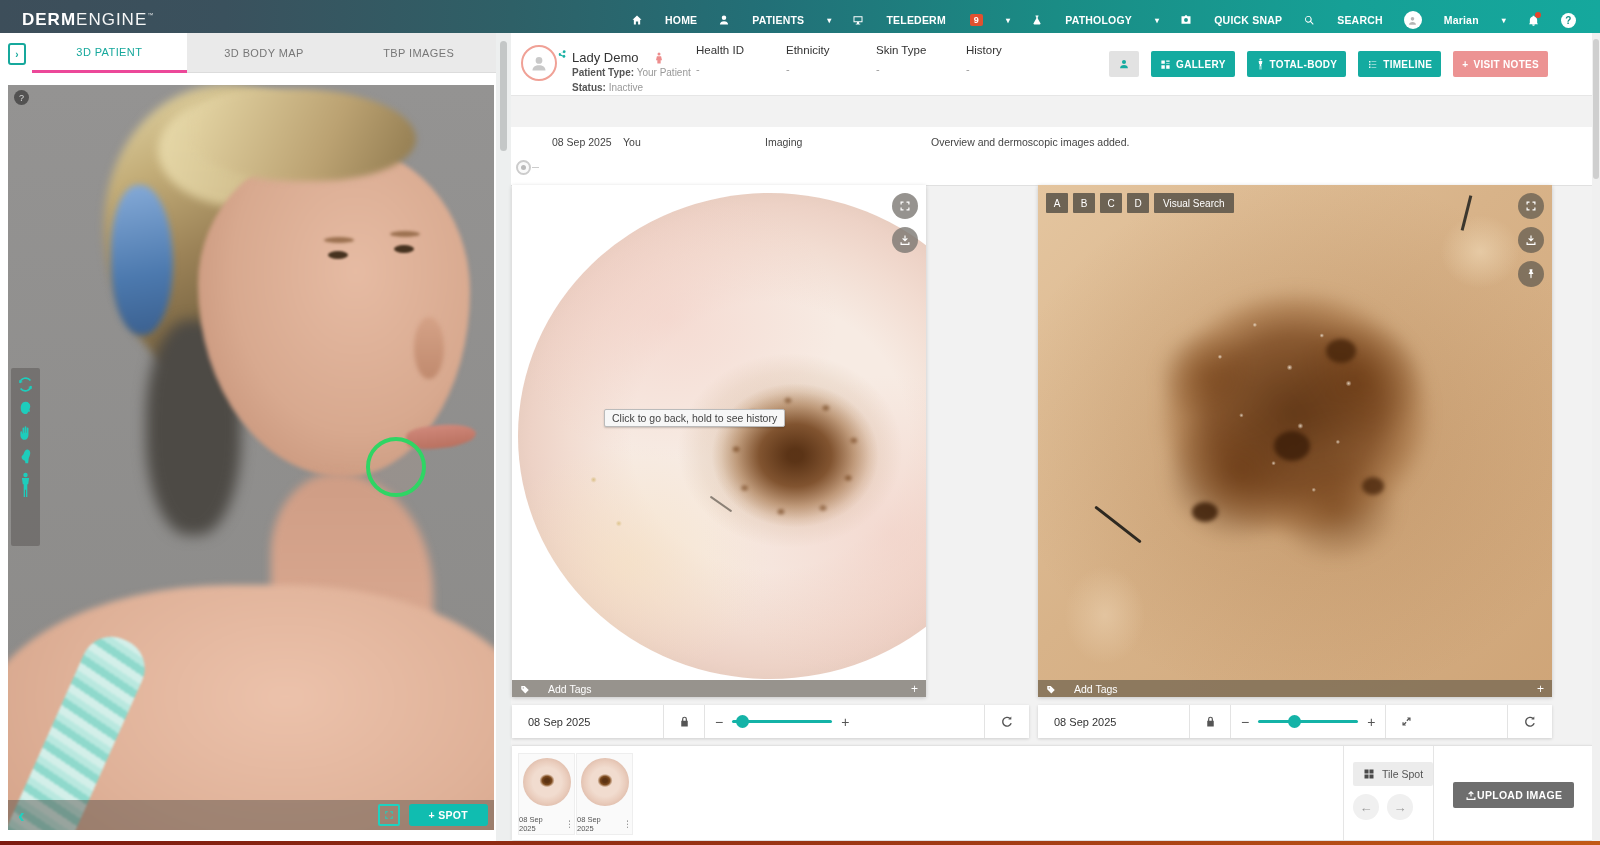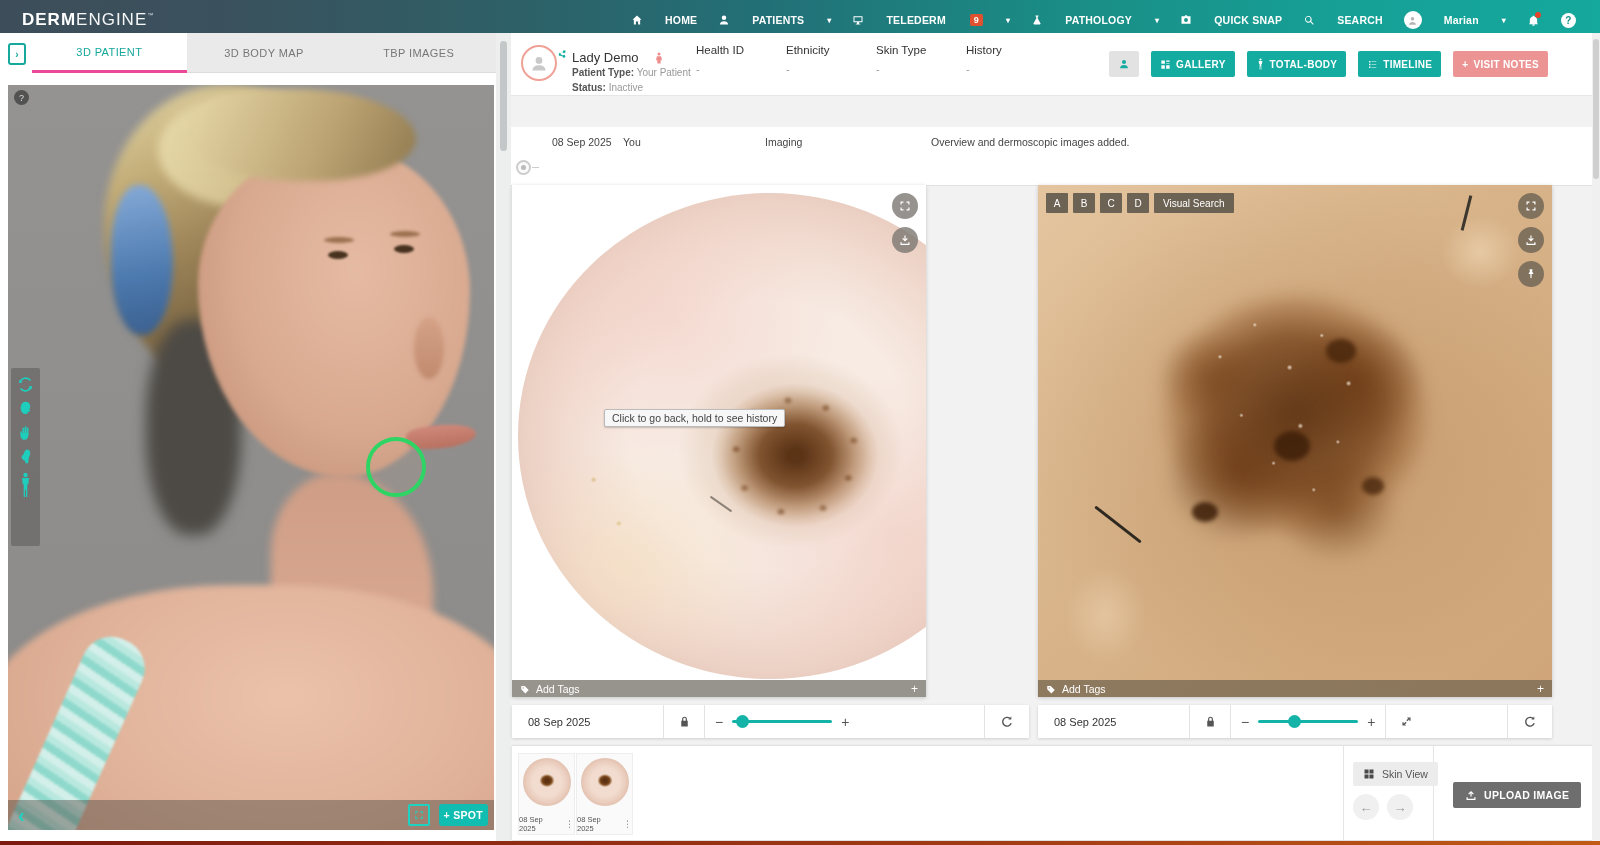--- a/index.html
+++ b/index.html
@@ -69,21 +69,21 @@
   .viewer-help{left:6px;top:5px;width:15px;height:15px;border-radius:50%;background:rgba(30,30,30,.55);
     color:#ddd;font-size:9px;display:grid;place-items:center;}
   .rail{left:3px;top:283px;width:29px;height:178px;background:rgba(92,90,87,.55);border-radius:2px;
     display:flex;flex-direction:column;align-items:center;gap:7px;padding-top:8px;box-sizing:border-box;color:#1ecdbc;}
   .rail .ric{cursor:pointer;}
   .viewer-bottombar{left:0;right:0;bottom:0;height:30px;background:rgba(80,74,66,.45);
     display:flex;align-items:center;position:absolute;}
   .chev{color:#1fd1c0;font-size:20px;font-weight:700;margin-left:10px;line-height:1;cursor:pointer;}
   .expand-btn{margin-left:auto;width:18px;height:18px;border:2px solid #1fd1c0;border-radius:2px;color:#1fd1c0;
     display:grid;place-items:center;cursor:pointer;}
-  .spot-btn{margin:0 6px 0 9px;height:22px;padding:0 5px;background:#10bdb0;color:#fff;font-size:10.5px;
+  .spot-btn{margin:0 6px 0 9px;height:22px;padding:0 20px;background:#10bdb0;color:#fff;font-size:10.5px;
     font-weight:700;border-radius:3px;display:flex;align-items:center;letter-spacing:.3px;cursor:pointer;}
 
   
   .gutter{position:absolute;left:496px;top:33px;width:15px;height:812px;background:#edefef;}
   .gutter-thumb{position:absolute;left:4px;top:8px;width:7px;height:110px;border-radius:4px;background:#c4c7c7;}
   .right-scroll{position:absolute;left:1592px;top:33px;width:8px;height:812px;background:#f0f0f0;}
   .rs-thumb{margin:6px 1px;height:140px;border-radius:3px;background:#cfcfcf;}
 
   
   .content{position:absolute;left:511px;top:33px;width:1081px;height:812px;background:#f2f2f2;}
@@ -150,21 +150,21 @@
       radial-gradient(7px 6px at 14% 76%, rgba(110,62,24,.65), transparent 75%);}
   .hairline{position:absolute;left:196px;top:318px;width:26px;height:2px;background:#6a6258;opacity:.75;
     transform:rotate(35deg);border-radius:1px;}
   .tooltip{position:absolute;left:92px;top:224px;background:#f7f7f7;border:1px solid #bbb;border-radius:2px;
     padding:2px 7px;font-size:10.5px;color:#444;box-shadow:0 1px 2px rgba(0,0,0,.2);white-space:nowrap;}
   .circle-btns{position:absolute;right:8px;top:8px;display:flex;flex-direction:column;gap:8px;}
   .cbtn{width:26px;height:26px;border-radius:50%;background:rgba(120,117,112,.78);color:#fff;display:grid;
     place-items:center;cursor:pointer;}
   .card-right .cbtn{background:rgba(110,100,85,.82);}
   .addtags{position:absolute;left:0;right:0;bottom:0;height:17px;background:rgba(125,120,112,.8);color:#fff;
-    font-size:10.5px;display:flex;align-items:center;gap:6px;padding:0 8px;}
+    font-size:10.5px;display:flex;align-items:center;gap:18px;padding:0 8px;}
   .card-right .addtags{background:rgba(125,108,86,.82);}
   .addtags .at-plus{margin-left:auto;font-size:12px;cursor:pointer;}
 
   .derm-full{position:absolute;inset:0;
     background:
       radial-gradient(closest-side at 13% 84%, rgba(228,198,162,.9), transparent 60%),
       radial-gradient(closest-side at 86% 13%, rgba(234,208,172,.8), transparent 55%),
       radial-gradient(420px 370px at 52% 49%, rgba(150,95,45,.28), transparent 72%),
       linear-gradient(135deg,#e4c59f,#d8b389 45%,#cfa578);}
   .lesion-big{position:absolute;left:17%;top:14%;width:66%;height:68%;filter:blur(7px);
@@ -230,21 +230,21 @@
   .thumb-foot{display:flex;align-items:center;justify-content:center;gap:4px;font-size:7.5px;color:#555;margin-top:9px;}
   .thumb-foot .tdots{font-size:9px;color:#777;cursor:pointer;}
   .film-sep{position:absolute;top:0;bottom:0;width:1px;background:#e5e5e5;}
   .fs1{left:831px;} .fs2{left:921px;}
   .tileview{position:absolute;left:841px;top:16px;height:24px;padding:0 10px;background:#ececec;border-radius:2px;
     display:flex;gap:7px;align-items:center;font-size:10.5px;color:#555;cursor:pointer;}
   .fnav{position:absolute;top:48px;width:26px;height:26px;border-radius:50%;background:#f0f0f0;color:#999;
     font-size:13px;display:grid;place-items:center;cursor:pointer;}
   .fnav.prev{left:841px;} .fnav.next{left:875px;}
   .upload-btn{position:absolute;left:941px;top:36px;height:26px;padding:0 12px;background:#6e6e6e;color:#fff;
-    font-size:10.5px;font-weight:700;border-radius:2px;display:flex;align-items:center;gap:7px;letter-spacing:.3px;cursor:pointer;}
+    font-size:10.5px;font-weight:700;border-radius:2px;display:flex;align-items:center;letter-spacing:.3px;cursor:pointer;}
 
   .bottom-edge{position:absolute;left:0;top:841px;width:1600px;height:4px;
     background:linear-gradient(90deg,#7c1a10,#a03a14 60%,#c25a16);}
 </style>
 </head>
 <body>
 
 <div class="app">
 
   <header class="navbar">
@@ -650,21 +650,21 @@
         </div>
       </div>
       <div class="film-sep fs1"></div>
       <div class="film-sep fs2"></div>
       <div class="tileview">
         <span>
             <svg width="12" height="12" viewBox="0 0 16 16" fill="#4a4a4a">
               <path d="M2 2h5.4v5.4H2zM8.6 2H14v5.4H8.6zM2 8.6h5.4V14H2zM8.6 8.6H14V14H8.6z"></path>
             </svg>
           </span>
-        <span>Skin View</span>
+        <span>Tile Spot</span>
       </div>
       <span class="fnav prev">←</span>
       <span class="fnav next">→</span>
       <span class="upload-btn">
         <span>
             <svg width="12" height="12" viewBox="0 0 16 16" fill="currentColor">
               <path d="M7.2 10h1.6V5.5l1.8 1.8 1.1-1.1L8 2.5 4.3 6.2l1.1 1.1 1.8-1.8zM2 11h1.6v1.9h8.8V11H14v3.5H2z"></path>
             </svg>
           </span>
         <span>UPLOAD IMAGE</span>

